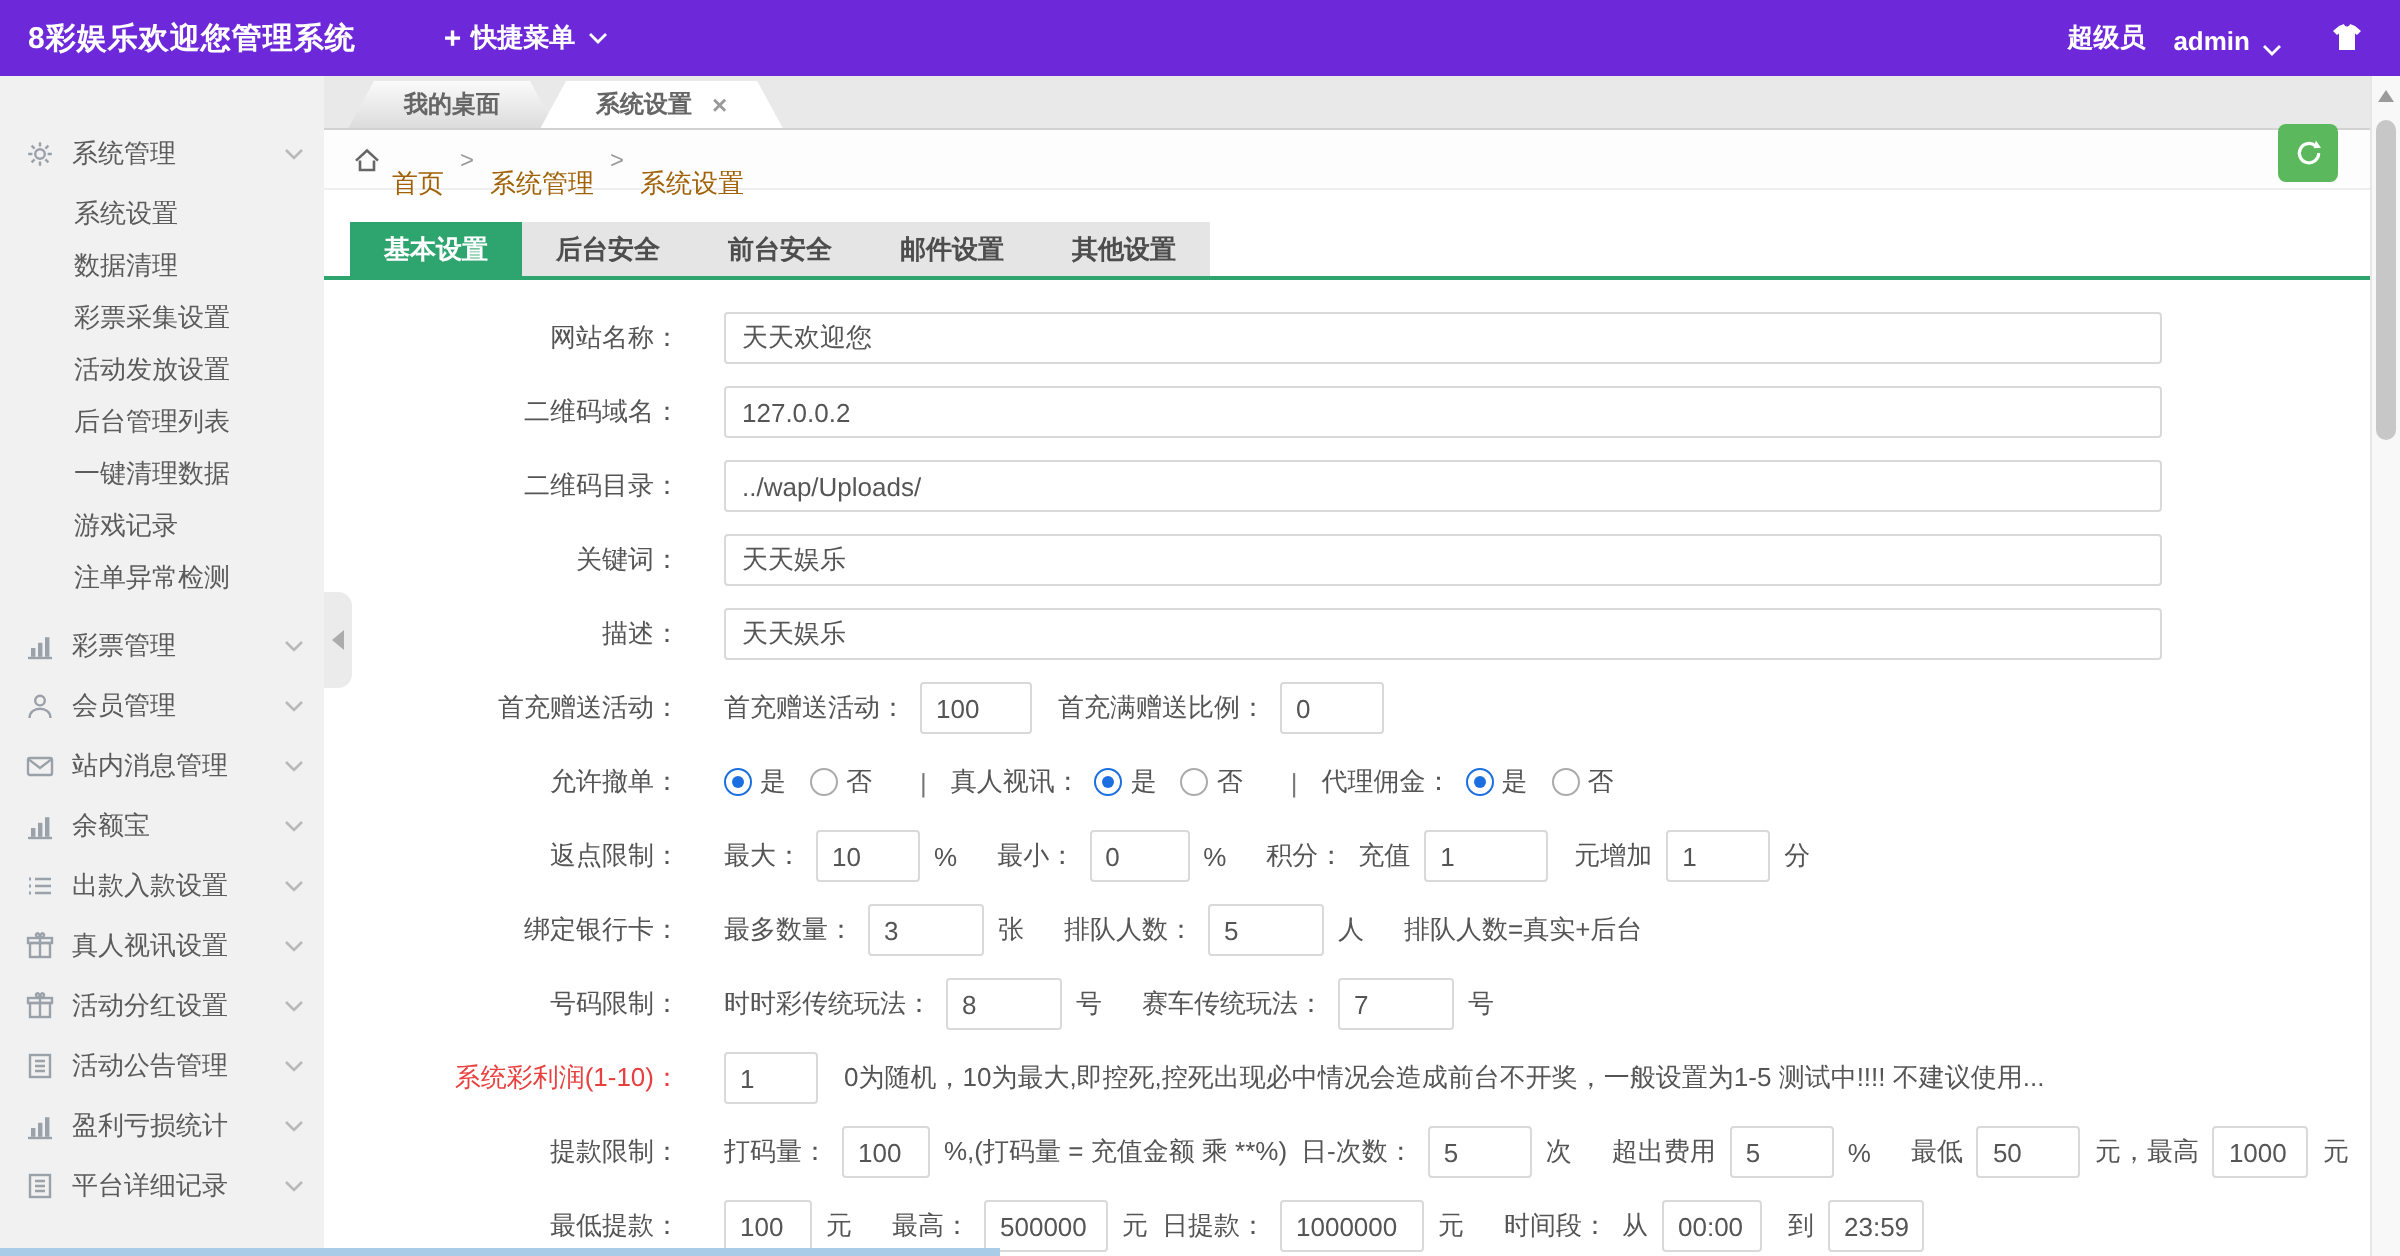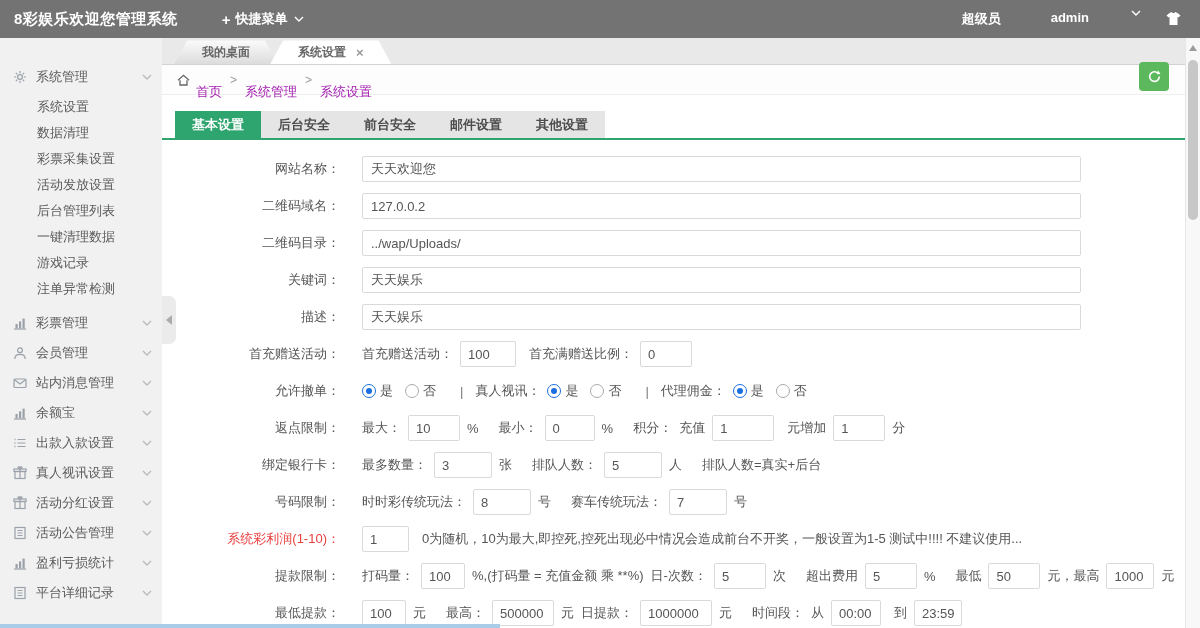--- a/index.html
+++ b/index.html
@@ -1,25 +1,25 @@
 <!DOCTYPE html>
 <html><head>
 <meta charset="utf-8">
 <style>
   * { margin:0; padding:0; box-sizing:border-box; }
   html,body { width:1200px; height:628px; overflow:hidden;
     font-family:"Liberation Sans","DejaVu Sans",sans-serif; font-size:13px; color:#555; background:#fff; }
 
   
-  .topbar { height:38px; background:#737373; display:flex; align-items:center; color:#fff; position:relative; z-index:10; }
+  .topbar { height:38px; background:#6d28d9; display:flex; align-items:center; color:#fff; position:relative; z-index:10; }
   .topbar .title { margin-left:14px; font-size:15px; font-weight:bold; letter-spacing:.5px; }
   .quickmenu { margin-left:44px; font-size:13px; font-weight:bold; display:flex; align-items:center; cursor:pointer; }
   .quickmenu .plus { font-size:15px; margin-right:5px; font-weight:bold; }
   .spacer { flex:1; }
-  .userarea { display:flex; align-items:flex-start; font-weight:bold;gap:36px; }
+  .userarea { display:flex; align-items:flex-end; font-weight:bold; }
   .userarea .role { font-size:13px; }
   .userarea .uname { margin-left:14px; font-size:13px; }
   .chev { margin-left:6px; display:inline-block; }
   .tshirt { margin:0 18px 0 24px; display:flex; align-items:center; cursor:pointer; }
 
   
   .main { display:flex; height:590px; position:relative; }
 
   
   .sidebar { width:162px; background:#F1F1F1; height:100%; flex-shrink:0; padding-top:24px; position:relative; }
@@ -40,21 +40,21 @@
 
   .tabstrip { height:28px; background:#E9E9E9; border-bottom:1px solid #D2D2D2; display:flex; align-items:flex-end; padding-left:12px; }
   .wtab { height:24px; line-height:24px; padding:0 28px; font-size:12px; color:#666; text-align:center;
     clip-path:polygon(13px 0, calc(100% - 13px) 0, 100% 100%, 0 100%);
     background:linear-gradient(#FBFBFB,#DCDCDC); cursor:pointer;font-weight:bold; }
   .wtab.active { background:#FFFFFF; display:flex; align-items:center; margin-left:-8px; }
   .wtab .x { margin-left:10px; color:#9a9a9a; font-size:13px; line-height:1; cursor:pointer; }
 
   .crumbrow { height:30px; border-bottom:1px solid #EEEEEE; display:flex; align-items:center; padding-left:15px; background:#FDFDFD; }
   .crumbrow .sep { margin:0 8px; color:#999; font-size:12px; }
-  .crumbrow .bc { color:#a21caf; font-size:13px; cursor:pointer;margin-top:24px; }
+  .crumbrow .bc { color:#a16207; font-size:13px; cursor:pointer;margin-top:24px; }
   .homeico { margin-right:6px; display:flex; align-items:center; }
 
   .refresh-btn { position:absolute; right:16px; top:24px; width:30px; height:29px; background:#5CB85C; border:none;
     border-radius:4px; display:flex; align-items:center; justify-content:center; cursor:pointer; z-index:7; }
 
   
   .ftabs-wrap { margin-top:16px; border-bottom:2px solid #2EA56F; padding-left:13px; }
   .ftabs { display:inline-flex; background:#E5E5E5; }
   .ftab { padding:0 17px; height:27px; line-height:27px; font-weight:bold; font-size:13px; color:#4d4d4d; cursor:pointer; }
   .ftab.active { background:#2EA56F; color:#fff; }

